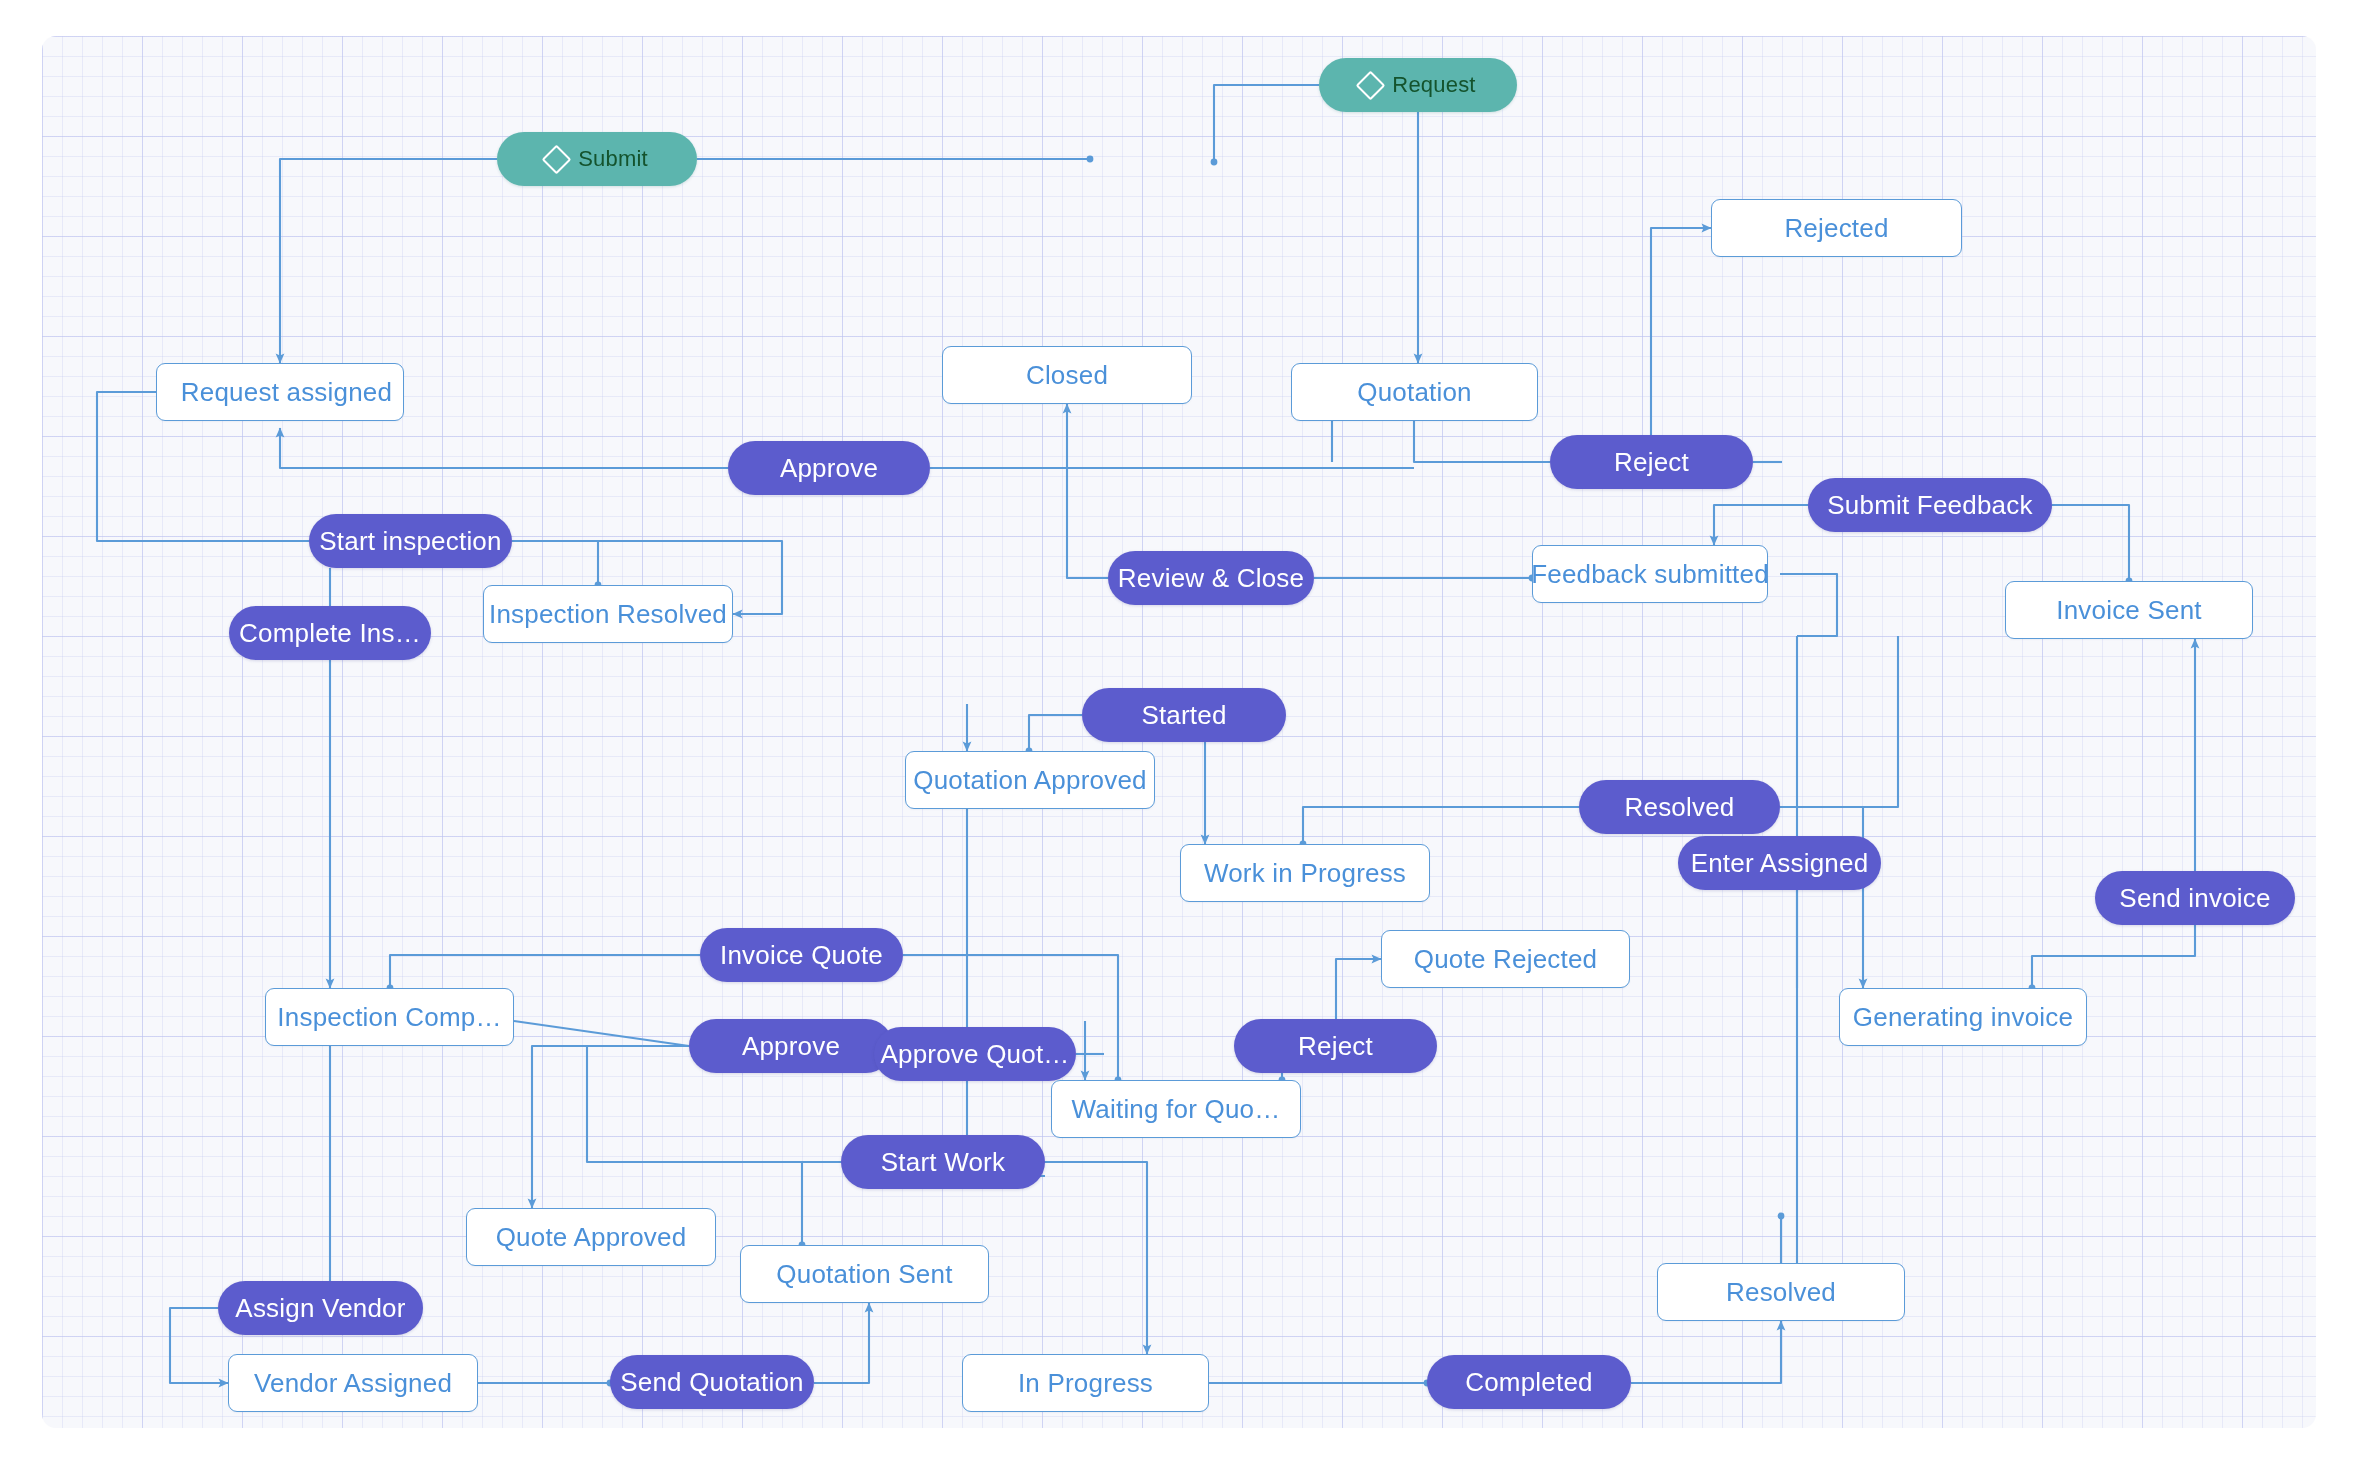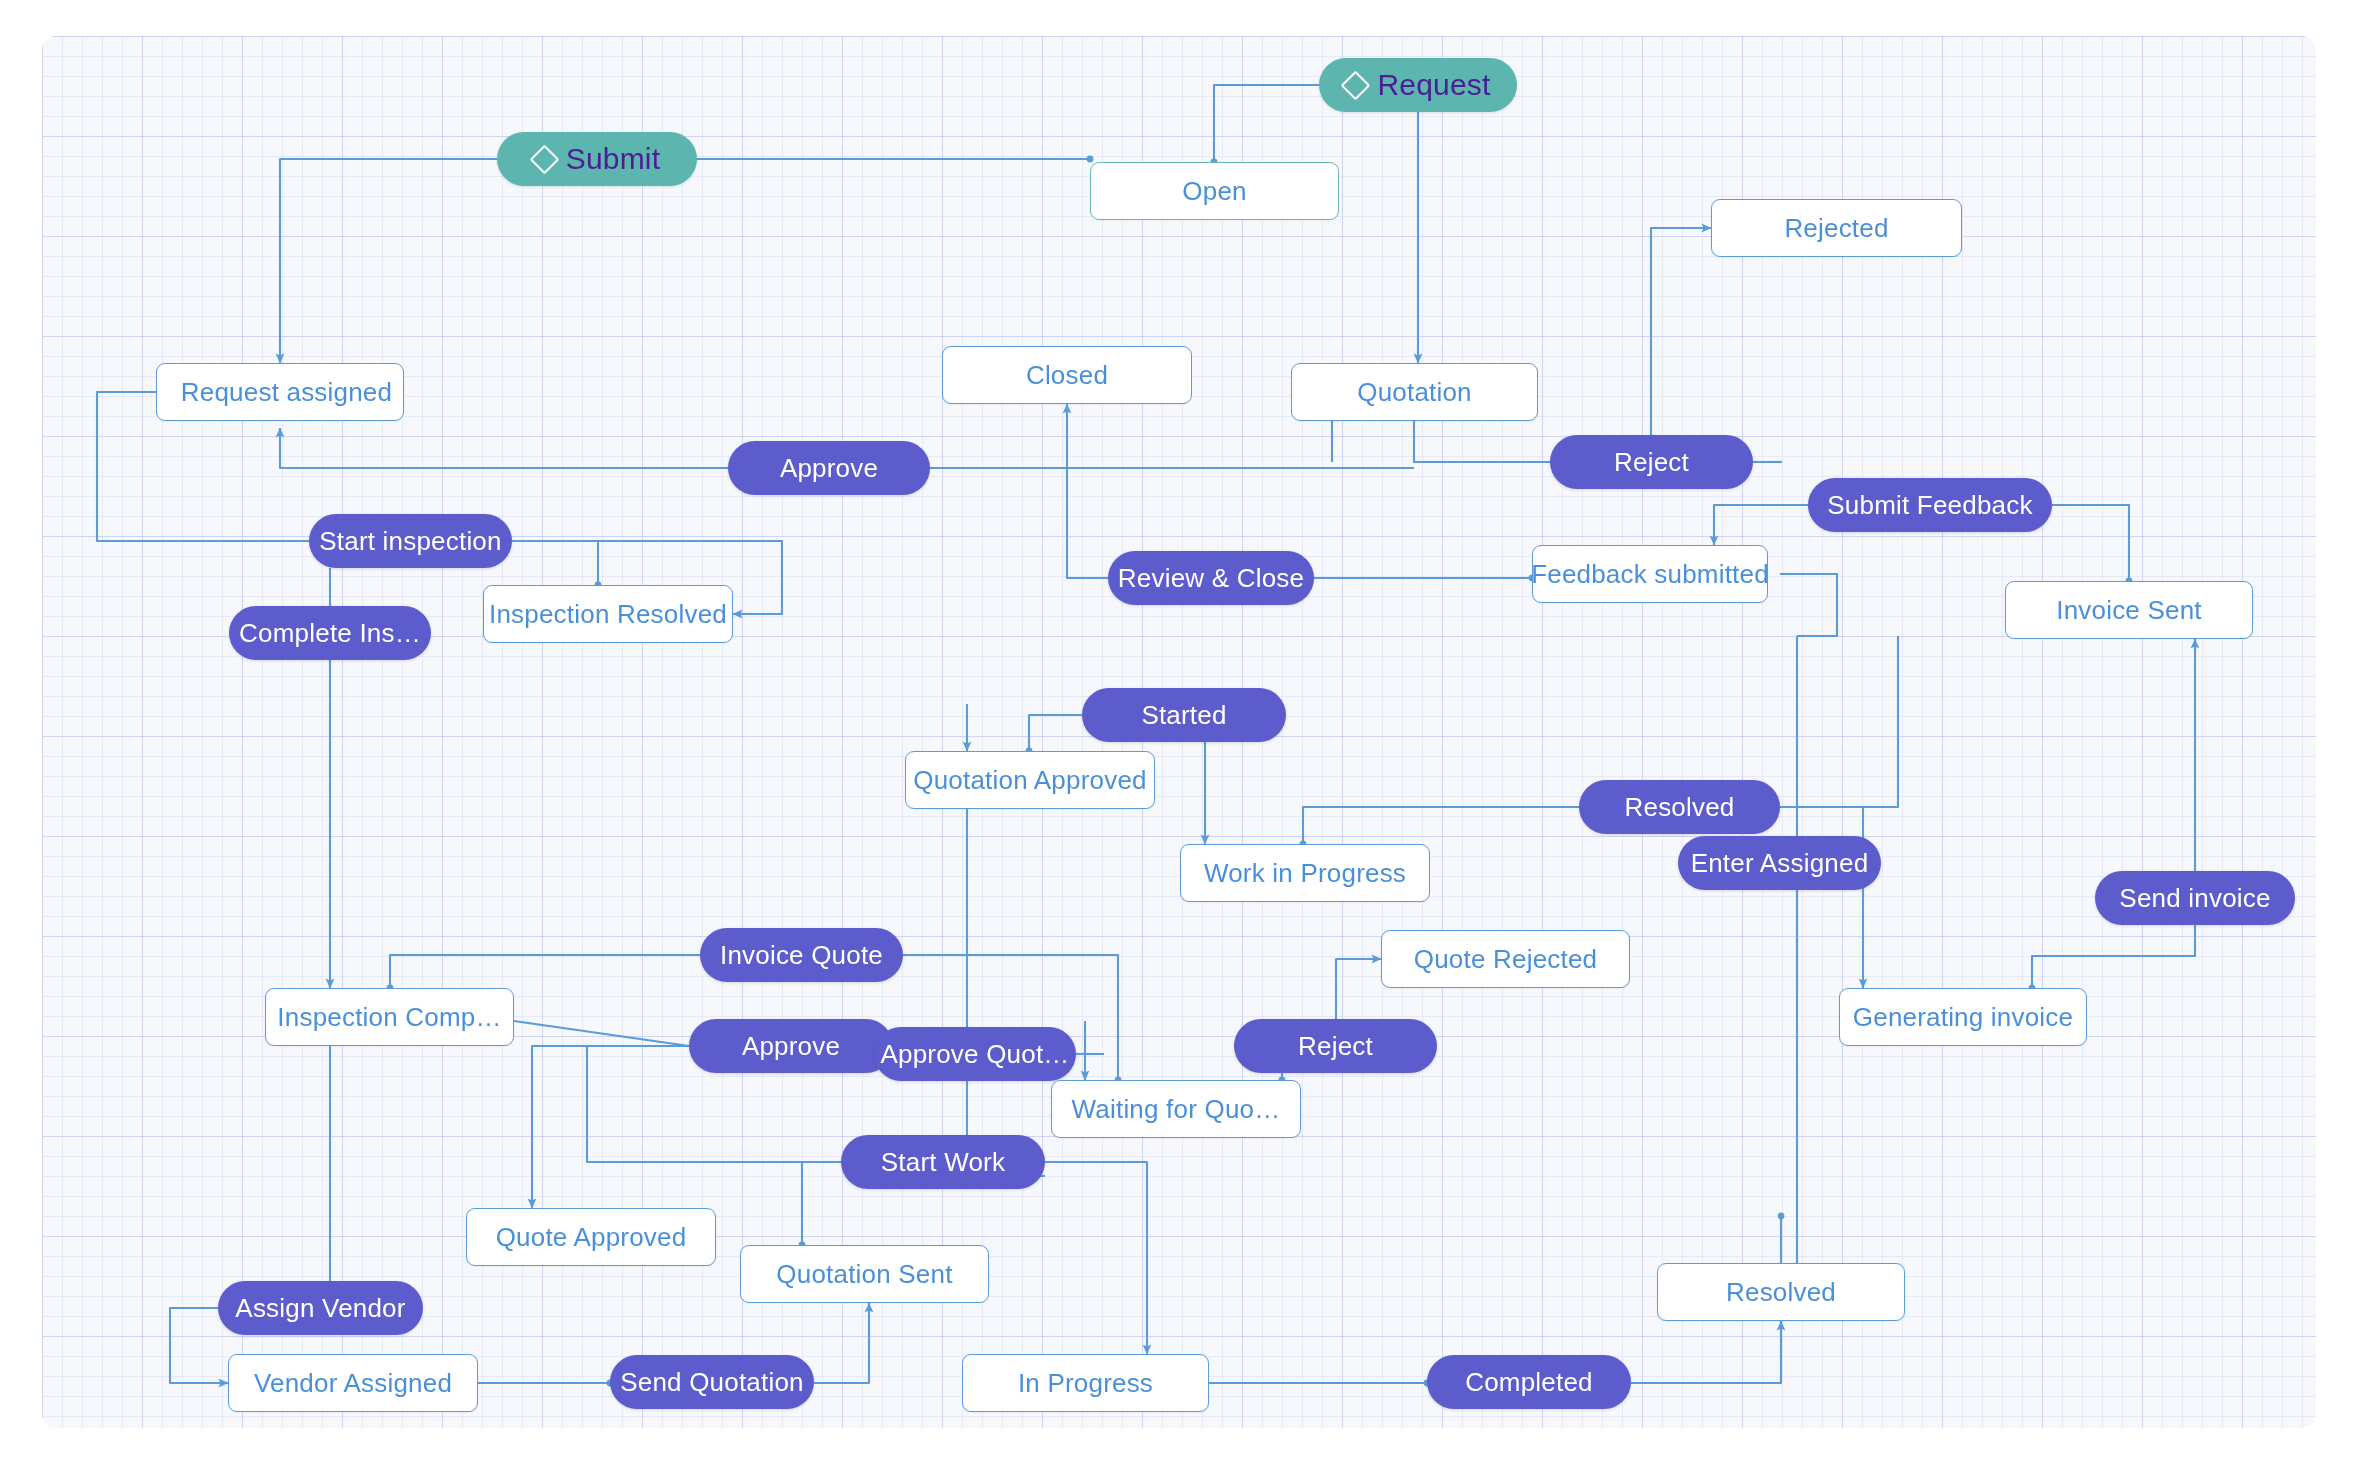--- a/index.html
+++ b/index.html
@@ -80,22 +80,22 @@
     font-size: 26px;
     letter-spacing: 0.2px;
     box-shadow: 0 1px 3px rgba(60,60,140,0.18);
     text-align: center;
   }
 
   
   .trigger {
     background: #5cb5ae;
     border-radius: 999px;
-    color: #4c1d95;
-    font-size: 30px;
+    color: #14532d;
+    font-size: 22px;
     letter-spacing: 0.2px;
     gap: 11px;
     box-shadow: 0 1px 3px rgba(60,130,125,0.20);
   }
   .trigger .dia {
     display: inline-block;
     width: 17px; height: 17px;
     border: 2.2px solid #ffffff;
     transform: rotate(45deg);
     border-radius: 2px;
@@ -219,21 +219,20 @@
     <div class="node trigger" style="left:455px;top:96px;width:200px;height:54px;">
       <span class="dia"></span>
       <span>Submit</span>
     </div>
 
     <div class="node trigger" style="left:1277px;top:22px;width:198px;height:54px;">
       <span class="dia"></span>
       <span>Request</span>
     </div>
 
-    <div class="node state teal-border" style="left:1048px;top:126px;width:249px;height:58px;">Open</div>
 
     <div class="node state" style="left:1669px;top:163px;width:251px;height:58px;">Rejected</div>
 
     <div class="node state" style="left:114px;top:327px;width:248px;height:58px;padding-left:13px;">Request assigned</div>
 
     <div class="node state" style="left:900px;top:310px;width:250px;height:58px;">Closed</div>
 
     <div class="node state" style="left:1249px;top:327px;width:247px;height:58px;">Quotation</div>
 
     <div class="node action" style="left:686px;top:405px;width:202px;height:54px;">Approve</div>

